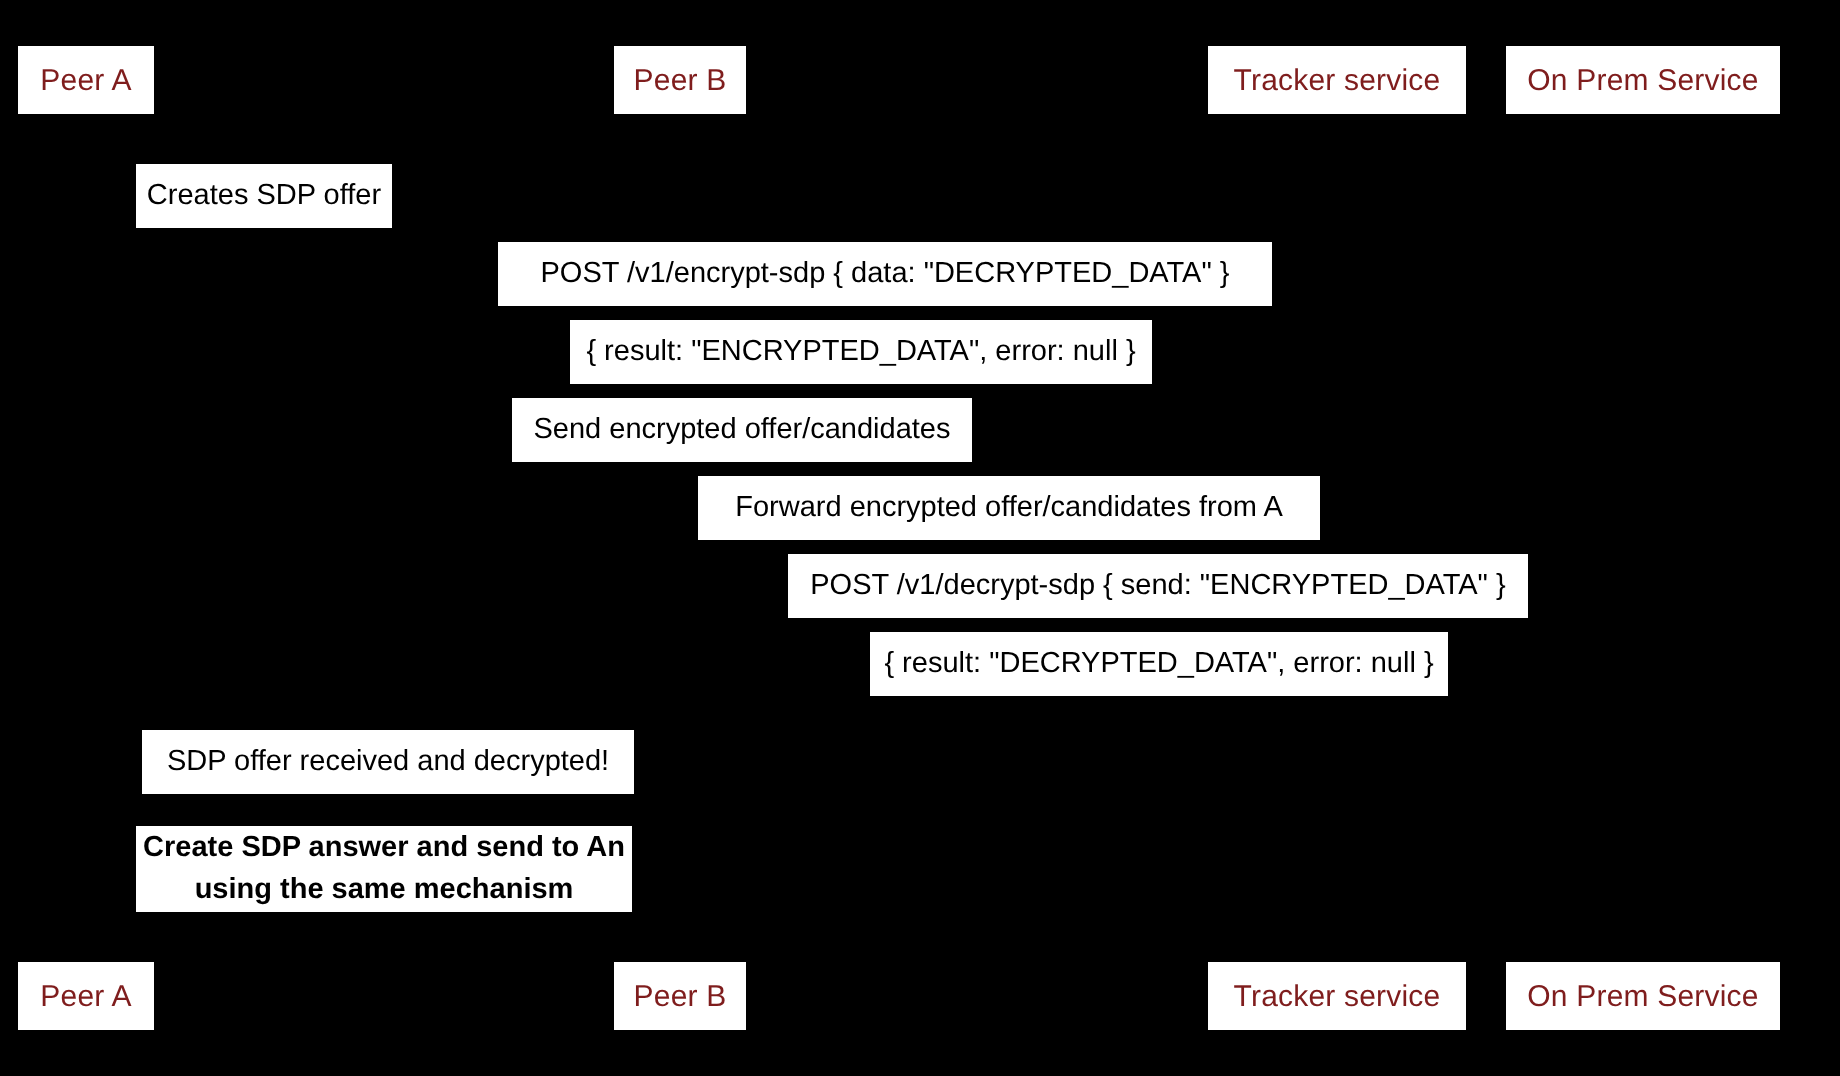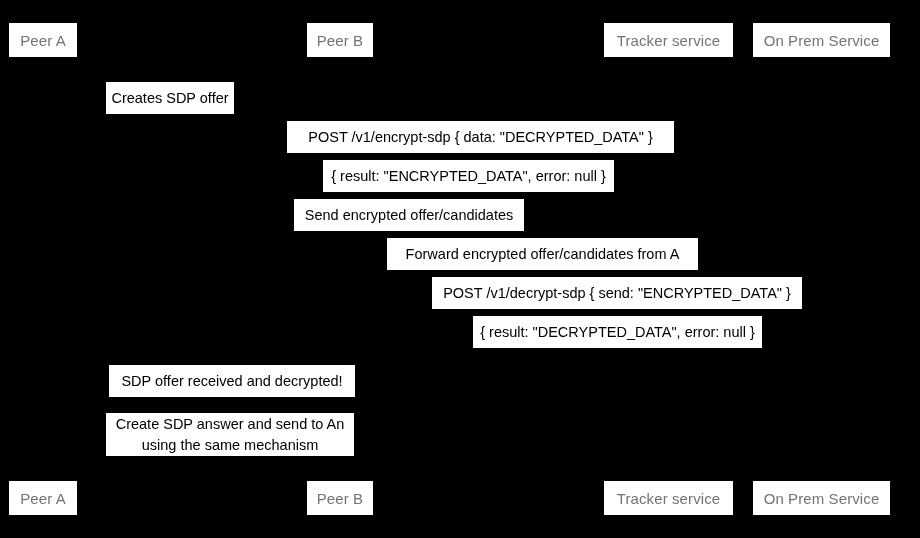--- a/index.html
+++ b/index.html
@@ -14,21 +14,21 @@
     height: 538px;
     background: #000000;
     overflow: hidden;
     font-family: "Liberation Sans", sans-serif;
     -webkit-font-smoothing: antialiased;
   }
   
   .participant {
     position: absolute;
     background: #ffffff;
-    color: #737373;
+    color: #7f1d1d;
     border: 1px solid #ffffff;
     box-sizing: border-box;
     font-size: 15px;
     line-height: 1;
     display: flex;
     align-items: center;
     justify-content: center;
     text-align: center;
     white-space: nowrap;
     letter-spacing: 0.1px;
@@ -65,21 +65,20 @@
     color: #000000;
     box-sizing: border-box;
     font-size: 14.5px;
     line-height: 23px;
     text-align: center;
     white-space: pre;
     padding: 16px 1px;
     display: flex;
     align-items: center;
     justify-content: center;
-    margin-left: 38px;
   }
   .msg-label.multiline {
     white-space: pre-line;
     line-height: 21px;
     flex-direction: column;
   }
 </style>
 </head>
 <body>
 
@@ -124,21 +123,21 @@
 
   <div id="messages">
       <div class="msg-label" style="left: 68px; top: 82px; width: 128px; height: 24px;">Creates SDP offer</div>
       <div class="msg-label" style="left: 249px; top: 121px; width: 387px; height: 24px;">POST /v1/encrypt-sdp { data: "DECRYPTED_DATA" }</div>
       <div class="msg-label" style="left: 285px; top: 160px; width: 291px; height: 24px;">{ result: "ENCRYPTED_DATA", error: null }</div>
       <div class="msg-label" style="left: 256px; top: 199px; width: 230px; height: 24px;">Send encrypted offer/candidates</div>
       <div class="msg-label" style="left: 349px; top: 238px; width: 311px; height: 24px; text-align: right;">Forward encrypted offer/candidates from A</div>
       <div class="msg-label" style="left: 394px; top: 277px; width: 370px; height: 24px;">POST /v1/decrypt-sdp { send: "ENCRYPTED_DATA" }</div>
       <div class="msg-label" style="left: 435px; top: 316px; width: 289px; height: 24px;">{ result: "DECRYPTED_DATA", error: null }</div>
       <div class="msg-label" style="left: 71px; top: 365px; width: 246px; height: 24px;">SDP offer received and decrypted!</div>
-      <div class="msg-label multiline" style="left: 68px; top: 413px; width: 248px; height: 43px;">Create SDP answer and send to An
+      <div class="msg-label multiline" style="left: 68px; top: 413px; width: 248px; height: 43px; font-weight: bold;">Create SDP answer and send to An
 using the same mechanism</div>
     </div>
 
   <div id="participants-bottom">
       <div class="participant" style="left: 9px; top: 481px; width: 68px; height: 34px;">
         <span>Peer A</span>
       </div>
       <div class="participant" style="left: 307px; top: 481px; width: 66px; height: 34px;">
         <span>Peer B</span>
       </div>

